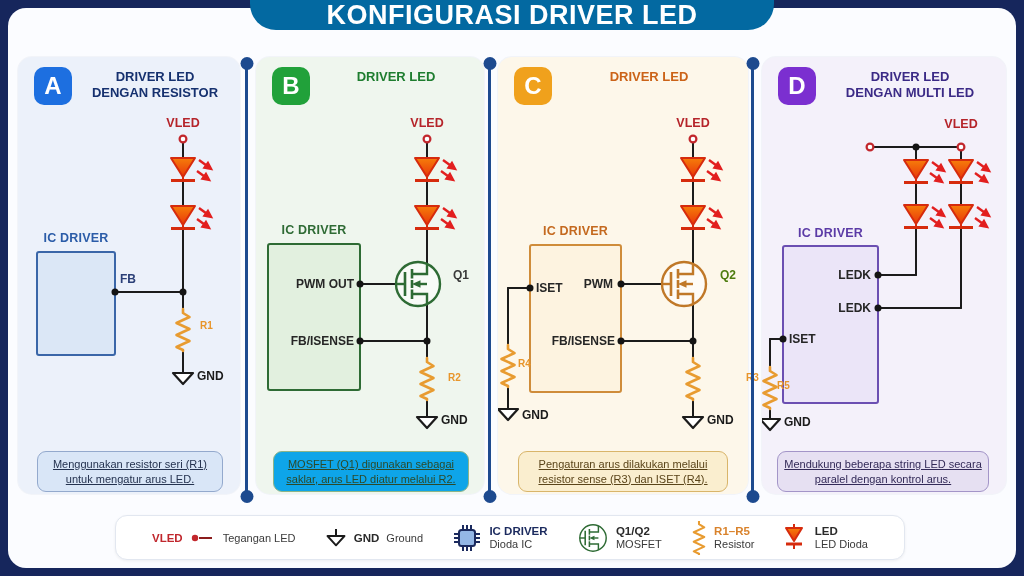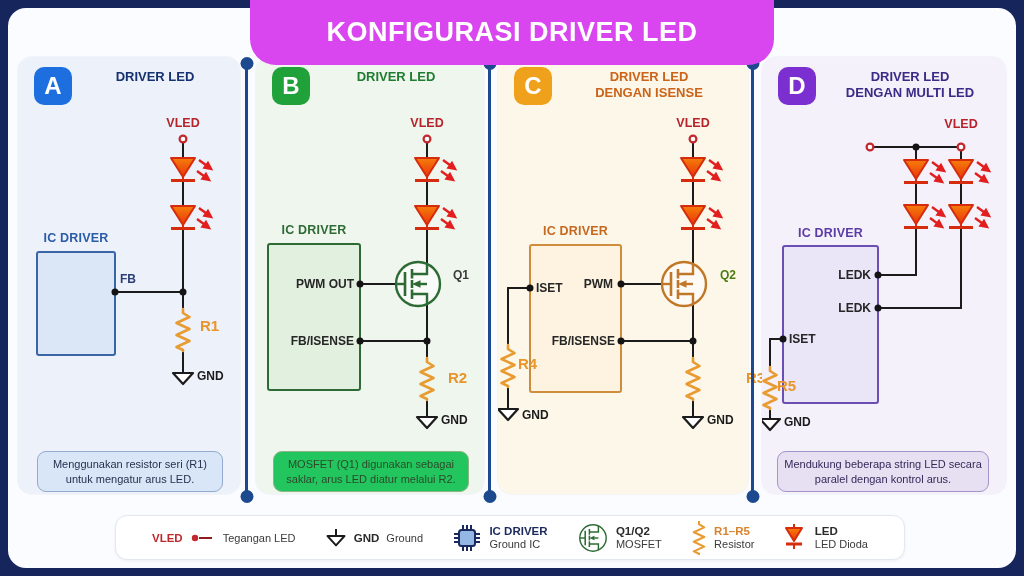--- a/index.html
+++ b/index.html
@@ -1,22 +1,22 @@
 <!DOCTYPE html>
 <html><head>
 <meta charset="utf-8">
 <style>
   html,body{margin:0;padding:0;background:#e8eaee;}
   .stage{position:relative;width:1024px;height:576px;background:#16265c;
          font-family:"Liberation Sans",sans-serif;overflow:hidden;}
   .inner{position:absolute;inset:8px;background:#fbfcff;border-radius:18px;}
 
   
-  .banner{position:absolute;top:0;left:50%;margin-left:-262px;width:524px;height:65px;
-          background:#d946ef;border-radius:0 0 26px 26px;display:flex;align-items:center;justify-content:center;z-index:5;}
+  .banner{position:absolute;top:0;left:50%;margin-left:-262px;width:524px;height:30px;
+          background:#0369a1;border-radius:0 0 26px 26px;display:flex;align-items:center;justify-content:center;z-index:5;}
   .banner h1{margin:0;color:#ffffff;font-size:27px;font-weight:800;letter-spacing:.5px;}
 
   
   .panel{position:absolute;top:49px;height:437px;border-radius:14px;box-shadow:0 0 0 1px rgba(20,40,90,.04);}
   .panel-a{left:10px;width:222px;background:#ecf1fa;}
   .panel-b{left:248px;width:228px;background:#eff6ee;}
   .panel-c{left:490px;width:250px;background:#fdf7ea;}
   .panel-d{left:754px;width:244px;background:#f4f1fa;}
 
   .badge{position:absolute;left:16px;top:10px;width:38px;height:38px;border-radius:10px;
@@ -30,38 +30,38 @@
           font-size:13px;line-height:16px;font-weight:800;}
   .panel-a .ptitle{color:#16316f;}
   .panel-b .ptitle{color:#1e7d2f;}
   .panel-c .ptitle{color:#cb6318;}
   .panel-d .ptitle{color:#3b2a86;}
 
   .circuit{position:absolute;left:0;top:0;}
 
   .lbl{position:absolute;font-size:12px;font-weight:700;color:#222;white-space:nowrap;line-height:14px;}
   .lbl.vled{color:#b5242a;font-weight:800;width:60px;text-align:center;font-size:12.5px;}
-  .lbl.rlab{color:#e8952a;font-weight:800;font-size:15px;}
+  .lbl.rlab{color:#e8952a;font-weight:800;font-size:10px;}
   .lbl.icdrv{font-weight:800;text-align:center;font-size:12.5px;letter-spacing:.2px;}
   .panel-a .lbl.icdrv{color:#2b5ca8;}
   .panel-b .lbl.icdrv{color:#2f6b35;}
   .panel-c .lbl.icdrv{color:#c4691f;}
   .panel-d .lbl.icdrv{color:#5b3ba6;}
   .lbl.pin{font-weight:600;color:#262626;}
   .lbl.pin-r{text-align:right;}
   .lbl.gndl{font-weight:700;color:#1b1b1b;}
   .lbl.fb{color:#2b3f77;font-weight:700;}
   .lbl.q1{color:#3a3a3a;font-weight:800;}
   .lbl.q2{color:#4d7c0f;font-weight:800;}
 
   .desc{position:absolute;top:394px;border-radius:9px;border:1.5px solid;
         font-size:11px;line-height:1.32;font-weight:500;text-align:center;
-        padding:5px 6px;box-sizing:border-box;}
+        padding:5px 6px;box-sizing:border-box;text-decoration:underline;}
   .panel-a .desc{left:19px;width:186px;background:#d9e6f7;border-color:#93a9cd;color:#24324f;}
-  .panel-b .desc{left:17px;width:196px;background:#22c55e;border-color:#8cb489;color:#2c4a2a;}
+  .panel-b .desc{left:17px;width:196px;background:#0ea5e9;border-color:#8cb489;color:#2c4a2a;}
   .panel-c .desc{left:20px;width:210px;background:#faeecf;border-color:#d9b56a;color:#5a4419;}
   .panel-d .desc{left:15px;width:212px;background:#e6e0f2;border-color:#a395c8;color:#332a58;}
 
   
   .divider{position:absolute;top:55px;width:3px;height:434px;background:#1d4a8f;border-radius:2px;}
   .divider::before,.divider::after{content:"";position:absolute;left:50%;transform:translateX(-50%);
         width:13px;height:13px;border-radius:50%;background:#1d4a8f;}
   .divider::before{top:-6px;}
   .divider::after{bottom:-6px;}
   .div-ab{left:237px;} .div-bc{left:480px;} .div-cd{left:743px;}
@@ -126,20 +126,21 @@
   </defs>
 </svg>
 
 <div class="stage">
   <div class="inner">
 
     <section class="panel panel-a">
       <div class="badge">A</div>
       <div class="ptitle">
         <div>DRIVER LED</div>
+        <div>DENGAN RESISTOR</div>
       </div>
       <svg class="circuit" width="222" height="437" viewBox="0 0 222 437">
         <g stroke="#1b1b1b" stroke-width="2" stroke-linecap="round">
           <line x1="165" y1="86" x2="165" y2="101"></line>
           <line x1="165" y1="124" x2="165" y2="149"></line>
           <line x1="165" y1="172" x2="165" y2="252"></line>
           <line x1="97" y1="235" x2="165" y2="235"></line>
           <line x1="165" y1="294" x2="165" y2="316"></line>
         </g>
         <rect x="19" y="195" width="78" height="103" rx="2" fill="#dbe7f6" stroke="#3a66a8" stroke-width="2"></rect>
@@ -192,21 +193,20 @@
       <span class="lbl q1" style="left:197px;top:211px;">Q1</span>
       <span class="lbl rlab" style="left:192px;top:314px;">R2</span>
       <span class="lbl gndl" style="left:185px;top:356px;">GND</span>
       <div class="desc">MOSFET (Q1) digunakan sebagai saklar, arus LED diatur melalui R2.</div>
     </section>
 
     <section class="panel panel-c">
       <div class="badge">C</div>
       <div class="ptitle">
         <div>DRIVER LED</div>
-        <div>DENGAN ISENSE</div>
       </div>
       <svg class="circuit" width="250" height="437" viewBox="0 0 250 437">
         <g stroke="#1b1b1b" stroke-width="2" stroke-linecap="round">
           <line x1="195" y1="86" x2="195" y2="101"></line>
           <line x1="195" y1="124" x2="195" y2="149"></line>
           <line x1="195" y1="172" x2="195" y2="207"></line>
           <line x1="123" y1="227" x2="164" y2="227"></line>
           <line x1="195" y1="247" x2="195" y2="301"></line>
           <line x1="123" y1="284" x2="195" y2="284"></line>
           <line x1="195" y1="343" x2="195" y2="360"></line>
@@ -231,20 +231,21 @@
       <span class="lbl vled" style="left:165px;top:59px;">VLED</span>
       <span class="lbl icdrv" style="left:32px;width:91px;top:167px;">IC DRIVER</span>
       <span class="lbl pin" style="left:38px;top:224px;">ISET</span>
       <span class="lbl pin pin-r" style="left:30px;width:85px;top:220px;">PWM</span>
       <span class="lbl pin pin-r" style="left:32px;width:85px;top:277px;">FB/ISENSE</span>
       <span class="lbl q2" style="left:222px;top:211px;">Q2</span>
       <span class="lbl rlab" style="left:20px;top:300px;">R4</span>
       <span class="lbl rlab" style="left:216px;top:314px;padding-left:32px;">R3</span>
       <span class="lbl gndl" style="left:24px;top:351px;">GND</span>
       <span class="lbl gndl" style="left:209px;top:356px;">GND</span>
+      <div class="desc">Pengaturan arus dilakukan melalui resistor sense (R3) dan ISET (R4).</div>
     </section>
 
     <section class="panel panel-d">
       <div class="badge">D</div>
       <div class="ptitle">
         <div>DRIVER LED</div>
         <div>DENGAN MULTI LED</div>
       </div>
       <svg class="circuit" width="244" height="437" viewBox="0 0 244 437">
         <g stroke="#1b1b1b" stroke-width="2" stroke-linecap="round">
@@ -319,21 +320,21 @@
               <line x1="2" y1="15" x2="7" y2="15"></line>
               <line x1="2" y1="19" x2="7" y2="19"></line>
             <line x1="23" y1="11" x2="28" y2="11"></line>
               <line x1="23" y1="15" x2="28" y2="15"></line>
               <line x1="23" y1="19" x2="28" y2="19"></line>
           </g>
           <rect x="7" y="7" width="16" height="16" rx="2.5" fill="#94b7e6" stroke="#1b2a5e" stroke-width="2"></rect>
         </svg>
         <span class="ltxt">
           <span class="lname navy">IC DRIVER</span>
-          <span class="ldesc">Ground IC</span>
+          <span class="ldesc">Dioda IC</span>
         </span>
       </div>
       <div class="litem">
         <svg width="32" height="32">
           <use href="#mosfet" transform="translate(16,16) scale(0.6)" style="color:#2e6b34"></use>
         </svg>
         <span class="ltxt">
           <span class="lname">Q1/Q2</span>
           <span class="ldesc">MOSFET</span>
         </span>

